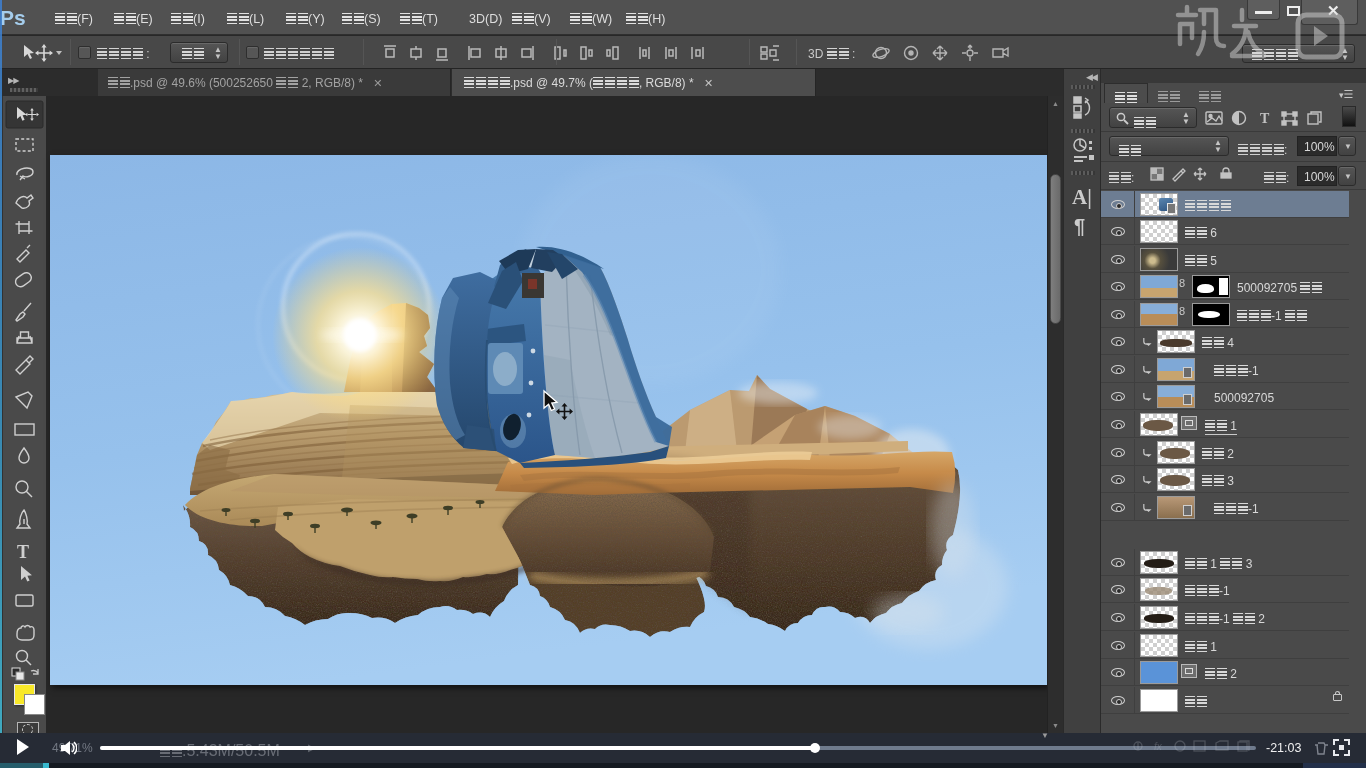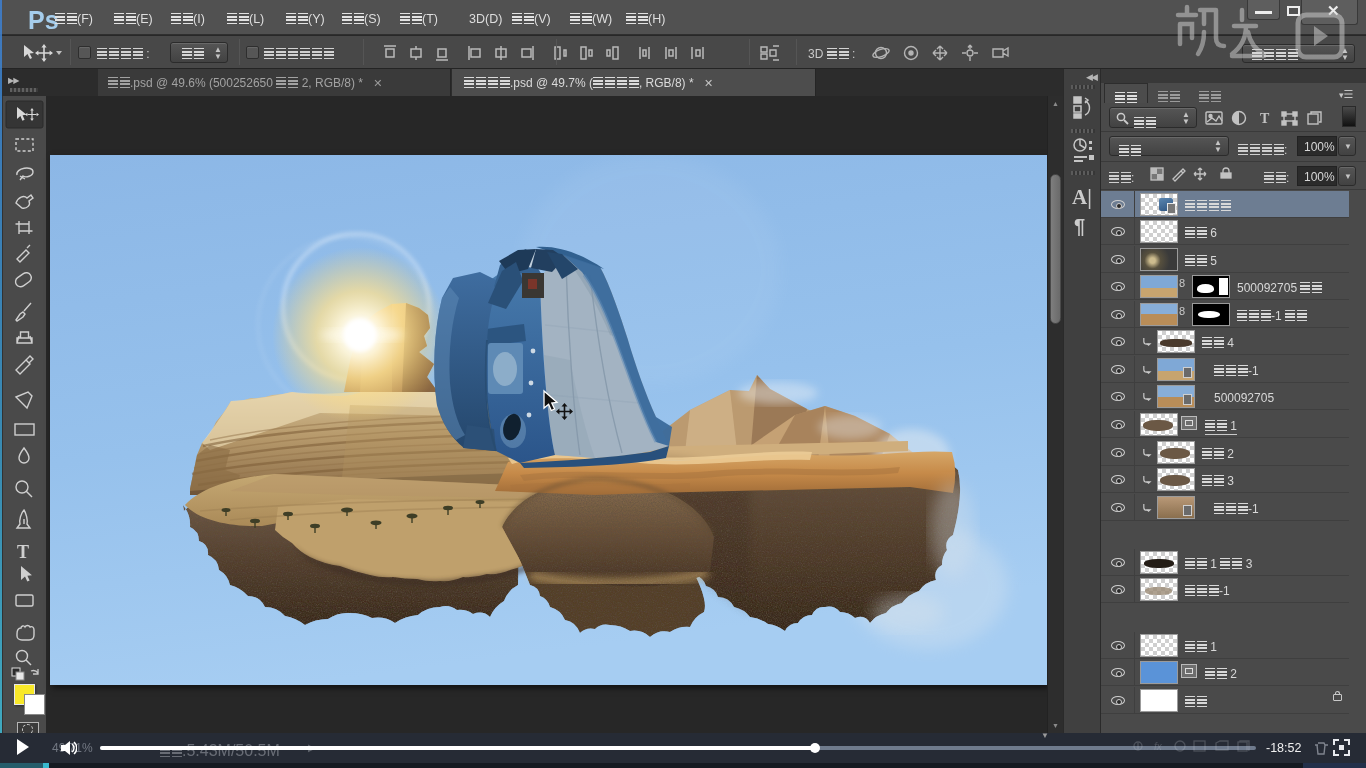--- a/index.html
+++ b/index.html
@@ -5,21 +5,21 @@
  font-family:"Liberation Sans",sans-serif;}
 *{box-sizing:border-box}
 .abs{position:absolute}
 
 .z{display:inline-block;height:11px;vertical-align:-1px;
  background:repeating-linear-gradient(90deg,transparent 0 10.2px,var(--g,#4e4e4e) 10.2px 12px),
  repeating-linear-gradient(0deg,var(--i,#d6d6d6) 0 1.4px,transparent 1.4px 3.2px)}
 .z2{width:22px}.z4{width:46px}.z6{width:70px}
 .menubar{left:0;top:0;width:1366px;height:35px;background:#515151;border-bottom:1px solid #2f2f2f}
 .menubar .it{position:absolute;top:12px;color:#dedede;font-size:12.5px;--g:#515151;--i:#e2e2e2}
-.ps{position:absolute;left:28px;top:6px;color:#a5cdec;font-size:25px;font-weight:bold;letter-spacing:0px}
+.ps{position:absolute;left:0;top:6px;color:#a5cdec;font-size:21px;font-weight:bold;letter-spacing:0px}
 .options{left:0;top:36px;width:1366px;height:33px;background:#484848;border-bottom:1px solid #242424}
 .options .sep{position:absolute;top:3px;width:1px;height:26px;background:#3a3a3a;border-right:1px solid #555}
 .cbx{position:absolute;width:13px;height:13px;background:#565656;border:1px solid #2e2e2e;border-radius:2px;box-shadow:inset 0 1px 1px rgba(255,255,255,.12)}
 .olab{position:absolute;color:#cecece;font-size:12px;--g:#484848;--i:#d2d2d2}
 .dd{position:absolute;background:linear-gradient(#555555,#424242);border:1px solid #2b2b2b;border-radius:3px;box-shadow:inset 0 1px 0 rgba(255,255,255,.12)}
 .spin{position:absolute;color:#c5c5c5;font-size:8px;line-height:7px;text-align:center}
 .tabbar{left:0;top:69px;width:1366px;height:27px;background:#2c2c2c}
 .tab{position:absolute;top:0;height:27px;font-size:12px;padding-top:7px}
 .ticon{display:inline-block;margin:0 7px;color:#9a9a9a;font-size:11px}
 .tools{left:0;top:96px;width:46px;height:637px;background:#4a4a4a;border-left:3px solid #323232}
@@ -730,20 +730,28 @@
 <div class="lname" style="left:84px;--g:#4e4e4e"><span class="z" style="width:22px;--g:#4e4e4e;--i:#d8d8d8;"></span> <span style="color:#d8d8d8;font-size:12px">1</span> <span class="z" style="width:22px;--g:#4e4e4e;--i:#d8d8d8;"></span> <span style="color:#d8d8d8;font-size:12px">3</span></div>
 </div>
 <div class="row" style="top:507px;">
 <div class="eye"></div>
 <div class="abs" style="left:33px;top:0;width:1px;height:27px;background:#3f3f3f"></div>
 <div class="thumb" style="left:40px;">
         <div class="abs" style="left:4px;top:8px;width:27px;height:8px;background:#9a8a74;border-radius:40%;opacity:.8"></div>
       </div>
 <div class="lname" style="left:84px;--g:#4e4e4e"><span class="z" style="width:34px;--g:#4e4e4e;--i:#d8d8d8;"></span><span style="color:#d8d8d8;font-size:12px">-1</span></div>
 </div>
+<div class="row" style="top:535px;">
+<div class="eye"></div>
+<div class="abs" style="left:33px;top:0;width:1px;height:27px;background:#3f3f3f"></div>
+<div class="thumb" style="left:40px;">
+        <div class="abs" style="left:3px;top:7px;width:30px;height:9px;background:#241d16;border-radius:45%"></div>
+      </div>
+<div class="lname" style="left:84px;--g:#4e4e4e"><span class="z" style="width:34px;--g:#4e4e4e;--i:#d8d8d8;"></span><span style="color:#d8d8d8;font-size:12px">-1</span> <span class="z" style="width:22px;--g:#4e4e4e;--i:#d8d8d8;"></span> <span style="color:#d8d8d8;font-size:12px">2</span></div>
+</div>
 <div class="row" style="top:563px;">
 <div class="eye"></div>
 <div class="abs" style="left:33px;top:0;width:1px;height:27px;background:#3f3f3f"></div>
 <div class="thumb" style="left:40px;"></div>
 <div class="lname" style="left:84px;--g:#4e4e4e"><span class="z" style="width:22px;--g:#4e4e4e;--i:#d8d8d8;"></span> <span style="color:#d8d8d8;font-size:12px">1</span></div>
 </div>
 <div class="row" style="top:590px;">
 <div class="eye"></div>
 <div class="abs" style="left:33px;top:0;width:1px;height:27px;background:#3f3f3f"></div>
 <div class="thumb" style="left:40px;background:none;">
@@ -772,21 +780,21 @@
  <span class="abs" style="left:52px;top:8px;color:#9aa0ab;opacity:.65;font-size:12px">49.71%</span>
  <svg class="abs" style="left:59px;top:6px" width="18" height="18" viewBox="0 0 18 18">
   <path d="M2 6 h4 l5-4 v14 l-5-4 H2 Z" fill="#ffffff"></path>
   <path d="M13 5 a5 5 0 0 1 0 8 M15 3 a8 8 0 0 1 0 12" fill="none" stroke="#ffffff" stroke-width="1.5"></path>
  </svg>
  <span class="abs" style="left:160px;top:9px;opacity:.45"><span class="z z2" style="--g:#262b35;--i:#b8bcc4"></span><span style="color:#b8bcc4;font-size:16px">:5.43M/50.5M</span></span>
  <span class="abs" style="left:308px;top:9px;color:#b8bcc4;opacity:.4;font-size:10px">▶</span>
  <div class="abs" style="left:100px;top:13px;width:1156px;height:4px;background:#6f7b8d;border-radius:2px"></div>
  <div class="abs" style="left:100px;top:13px;width:715px;height:4px;background:#ffffff;border-radius:2px"></div>
  <div class="abs" style="left:810px;top:10px;width:10px;height:10px;border-radius:50%;background:#ffffff"></div>
- <span class="abs" style="left:1266px;top:8px;color:#f0f0f0;font-size:12.5px">-18:52</span>
+ <span class="abs" style="left:1266px;top:8px;color:#f0f0f0;font-size:12.5px">-21:03</span>
  <svg class="abs" style="left:1313px;top:7px" width="16" height="16" viewBox="0 0 16 16" opacity=".55">
   <path d="M5 3 h6 l1 2 h3 M2 5 h3 M4 5 l1 9 h6 l1-9" fill="none" stroke="#c9ced8" stroke-width="1.4"></path>
  </svg>
  <svg class="abs" style="left:1333px;top:6px" width="17" height="17" viewBox="0 0 17 17">
   <g stroke="#e8eaee" stroke-width="2" fill="none">
    <path d="M1 6 V1 h5 M11 1 h5 v5 M16 11 v5 h-5 M6 16 H1 v-5"></path>
   </g>
   <rect x="6" y="6" width="5" height="5" fill="#e8eaee"></rect>
  </svg>
 </div>

